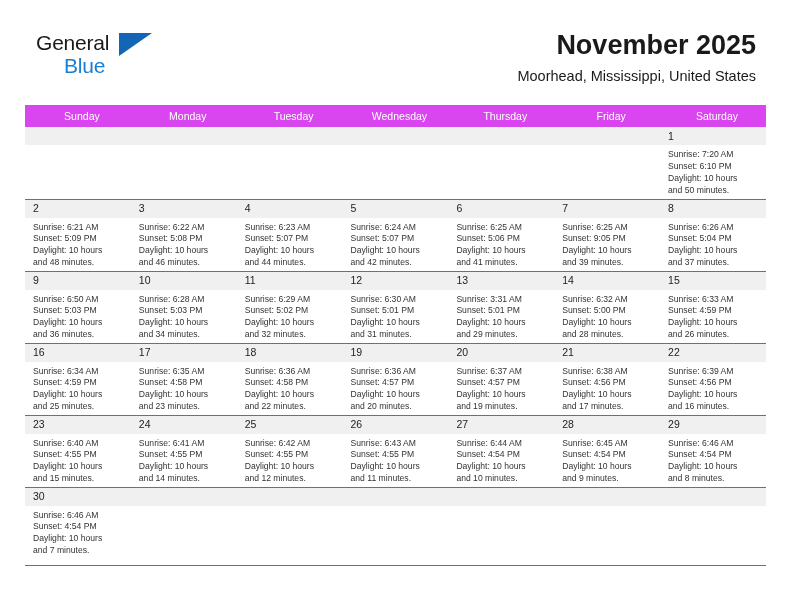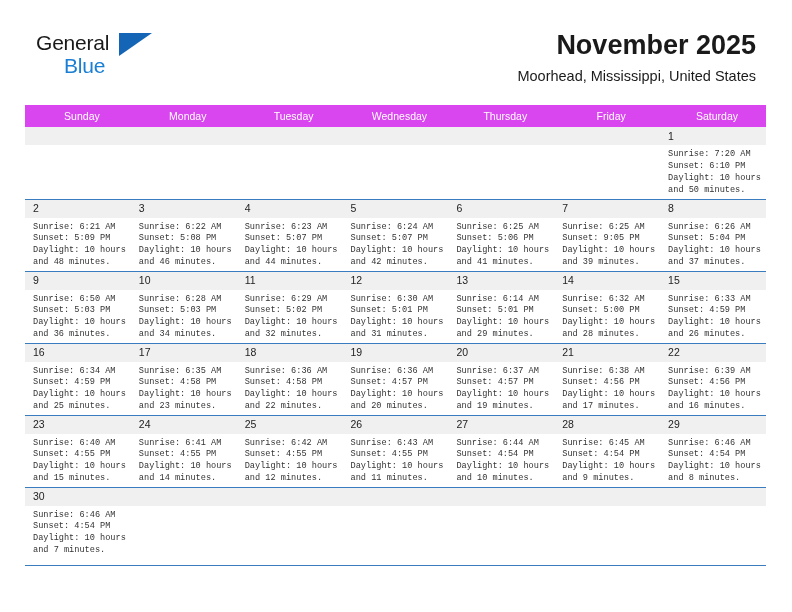--- a/index.html
+++ b/index.html
@@ -124,21 +124,20 @@
   .daynum {
     font-size: 10.5px;
     color: #222222;
     line-height: 1;
   }
   .info {
     padding: 4px 6px 0 8px;
     font-size: 8.6px;
     color: #333333;
     line-height: 1.38;
-    font-family: Liberation Mono, monospace;
   }
   .info div { white-space: nowrap; }
 </style>
 </head>
 <body>
 
 <div class="page">
 
   <div class="topbar">
 
@@ -370,21 +369,21 @@
                 <div>and 31 minutes.</div>
               </div>
             </div>
           </td>
           <td>
             <div class="cell">
               <div class="daynum-band">
                 <span class="daynum">13</span>
               </div>
               <div class="info">
-                <div>Sunrise: 6:14 AM</div>
+                <div>Sunrise: 3:31 AM</div>
                 <div>Sunset: 5:01 PM</div>
                 <div>Daylight: 10 hours</div>
                 <div>and 29 minutes.</div>
               </div>
             </div>
           </td>
           <td>
             <div class="cell">
               <div class="daynum-band">
                 <span class="daynum">14</span>

